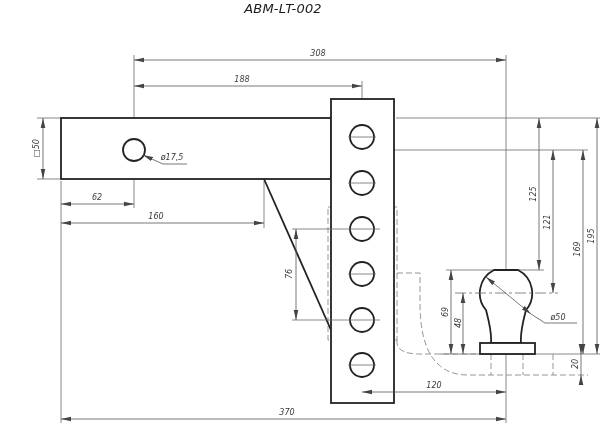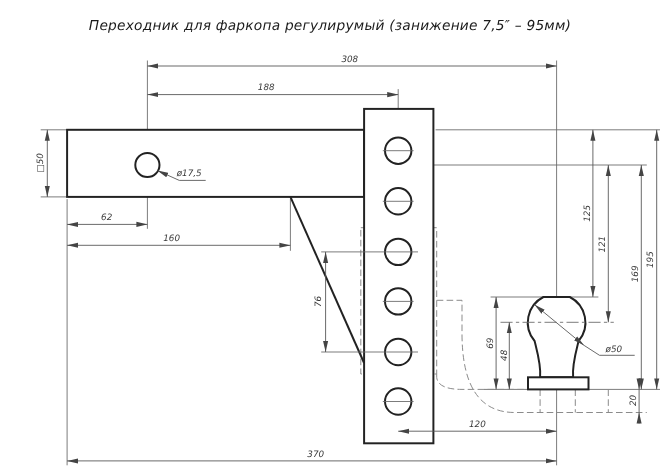--- a/index.html
+++ b/index.html
@@ -16,21 +16,21 @@
   .dimline{stroke:#555;stroke-width:.8;fill:none;}
   .hid{stroke:#8a8a8a;stroke-width:.9;fill:none;stroke-dasharray:6 3;}
   .cline{stroke:#6a6a6a;stroke-width:.8;fill:none;stroke-dasharray:11 3 3 3;}
   .dim-text{font-family:"DejaVu Sans",sans-serif;font-style:italic;font-size:8px;fill:#3a3a3a;}
 </style>
 </head>
 <body>
 
 <div id="stage">
 
-  <div class="title-line" id="title-desc">Переходник для фаркопа регулирумый (занижение 7,5″ – 95мм)</div>
+  <div class="title-line" id="title-model">ABM-LT-002</div>
 
   <svg width="600" height="424" viewBox="0 0 600 424">
     <defs>
       <marker id="arr" markerWidth="10" markerHeight="6" refX="10" refY="3" orient="auto-start-reverse" markerUnits="userSpaceOnUse">
         <path d="M10,3 L0,0.7 L0,5.3 Z" fill="#444"></path>
       </marker>
     </defs>
 
     <g>
       <path class="thin" d="M61,181 V423"></path>

